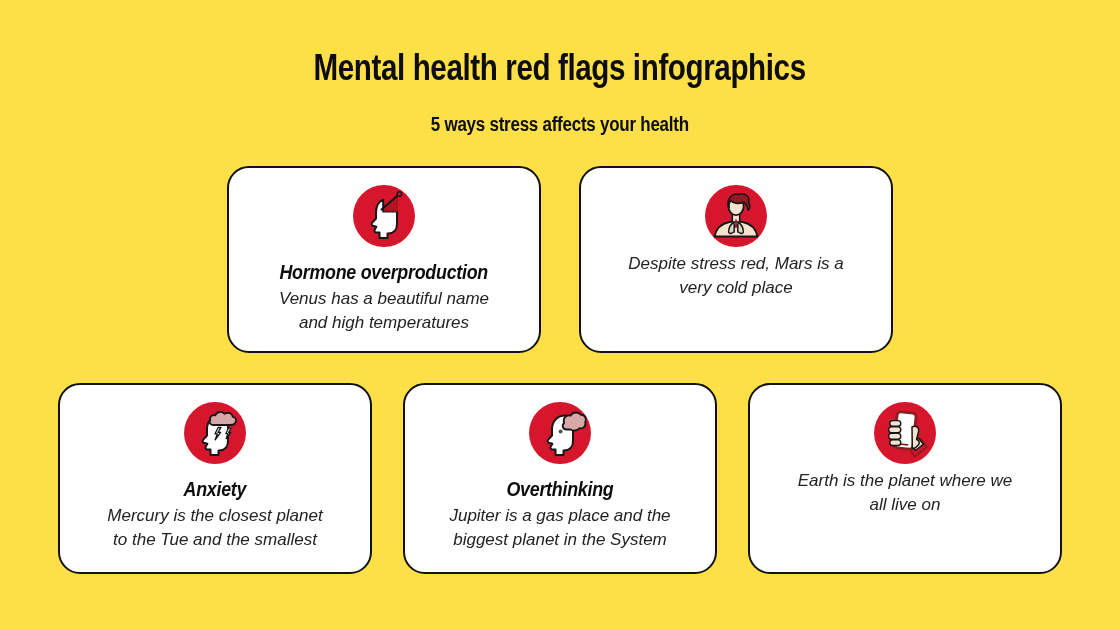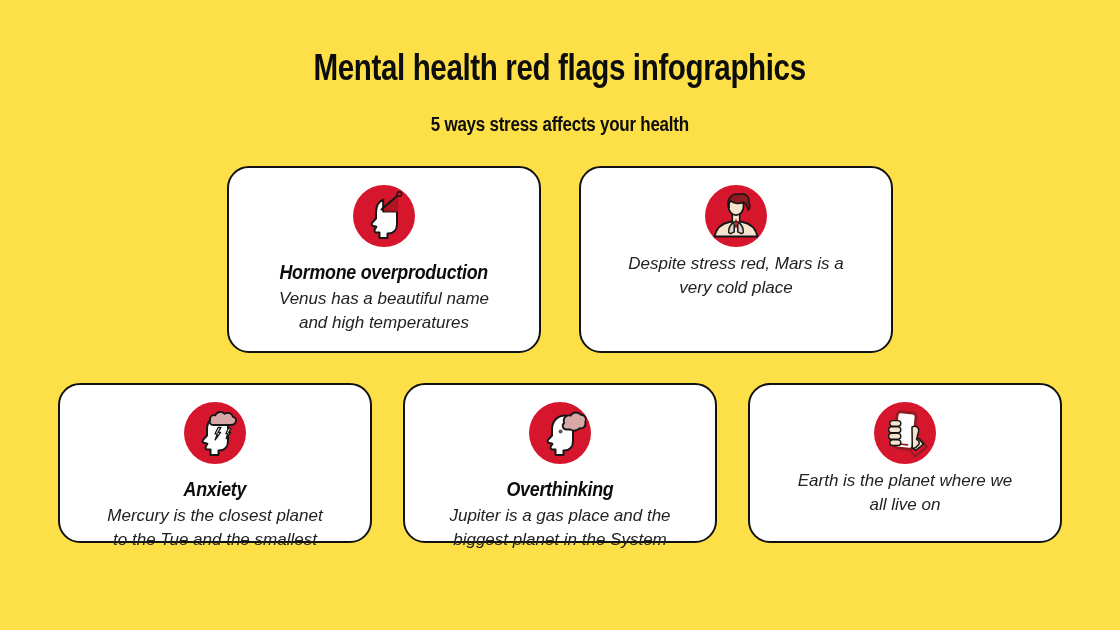--- a/index.html
+++ b/index.html
@@ -33,21 +33,21 @@
   .row{display:flex;justify-content:center;font-style:italic;}
   .row-1{margin-top:30px;gap:38px;}
   .row-2{margin-top:30px;gap:31px;}
   .card{
     width:314px;background:#fff;
     border:2px solid #121212;border-radius:22px;
     display:flex;flex-direction:column;align-items:center;
     padding-top:15px;
   }
   .row-1 .card{height:187px;}
-  .row-2 .card{height:160px;}
+  .row-2 .card{height:191px;}
   .card-icon{width:66px;height:66px;flex:0 0 auto;}
   .card-title{
     margin-top:10px;
     font-size:21px;font-weight:bold;letter-spacing:-0.3px;
     line-height:25px;color:#0d0d0d;text-align:center;
   }
   .card-desc{
     margin-top:3px;
     font-size:17px;line-height:24px;color:#222;
     text-align:center;white-space:pre-line;

